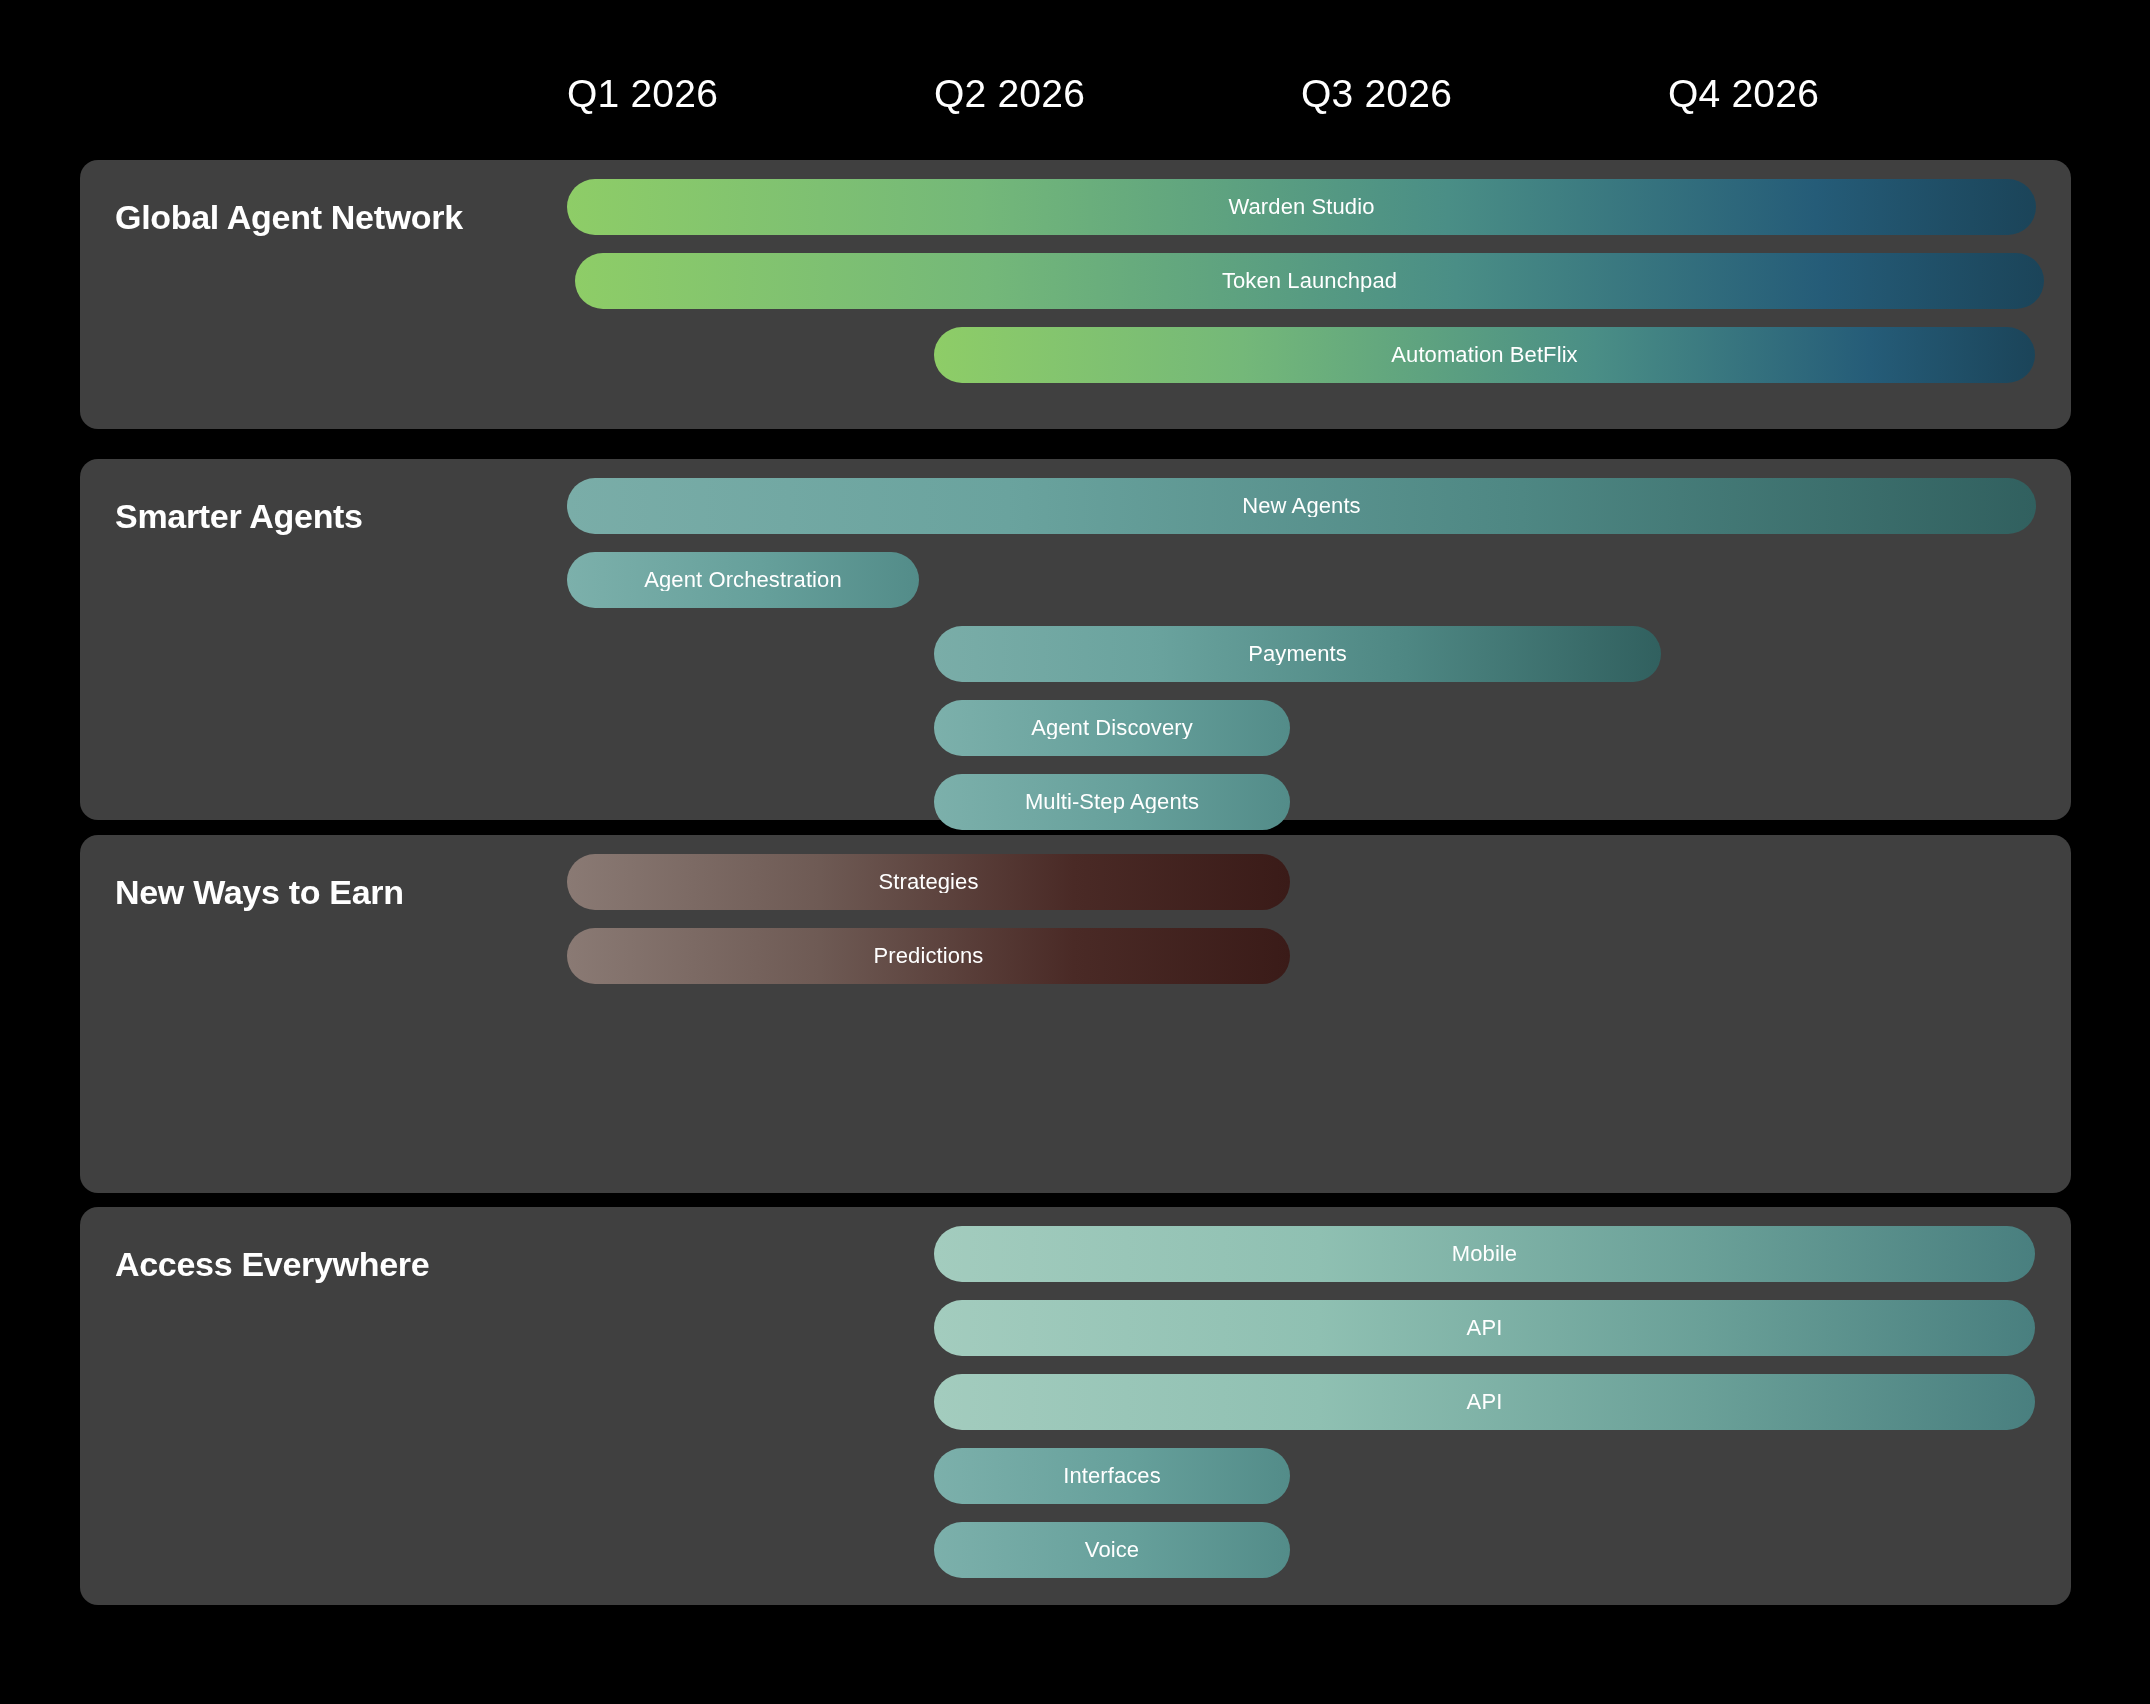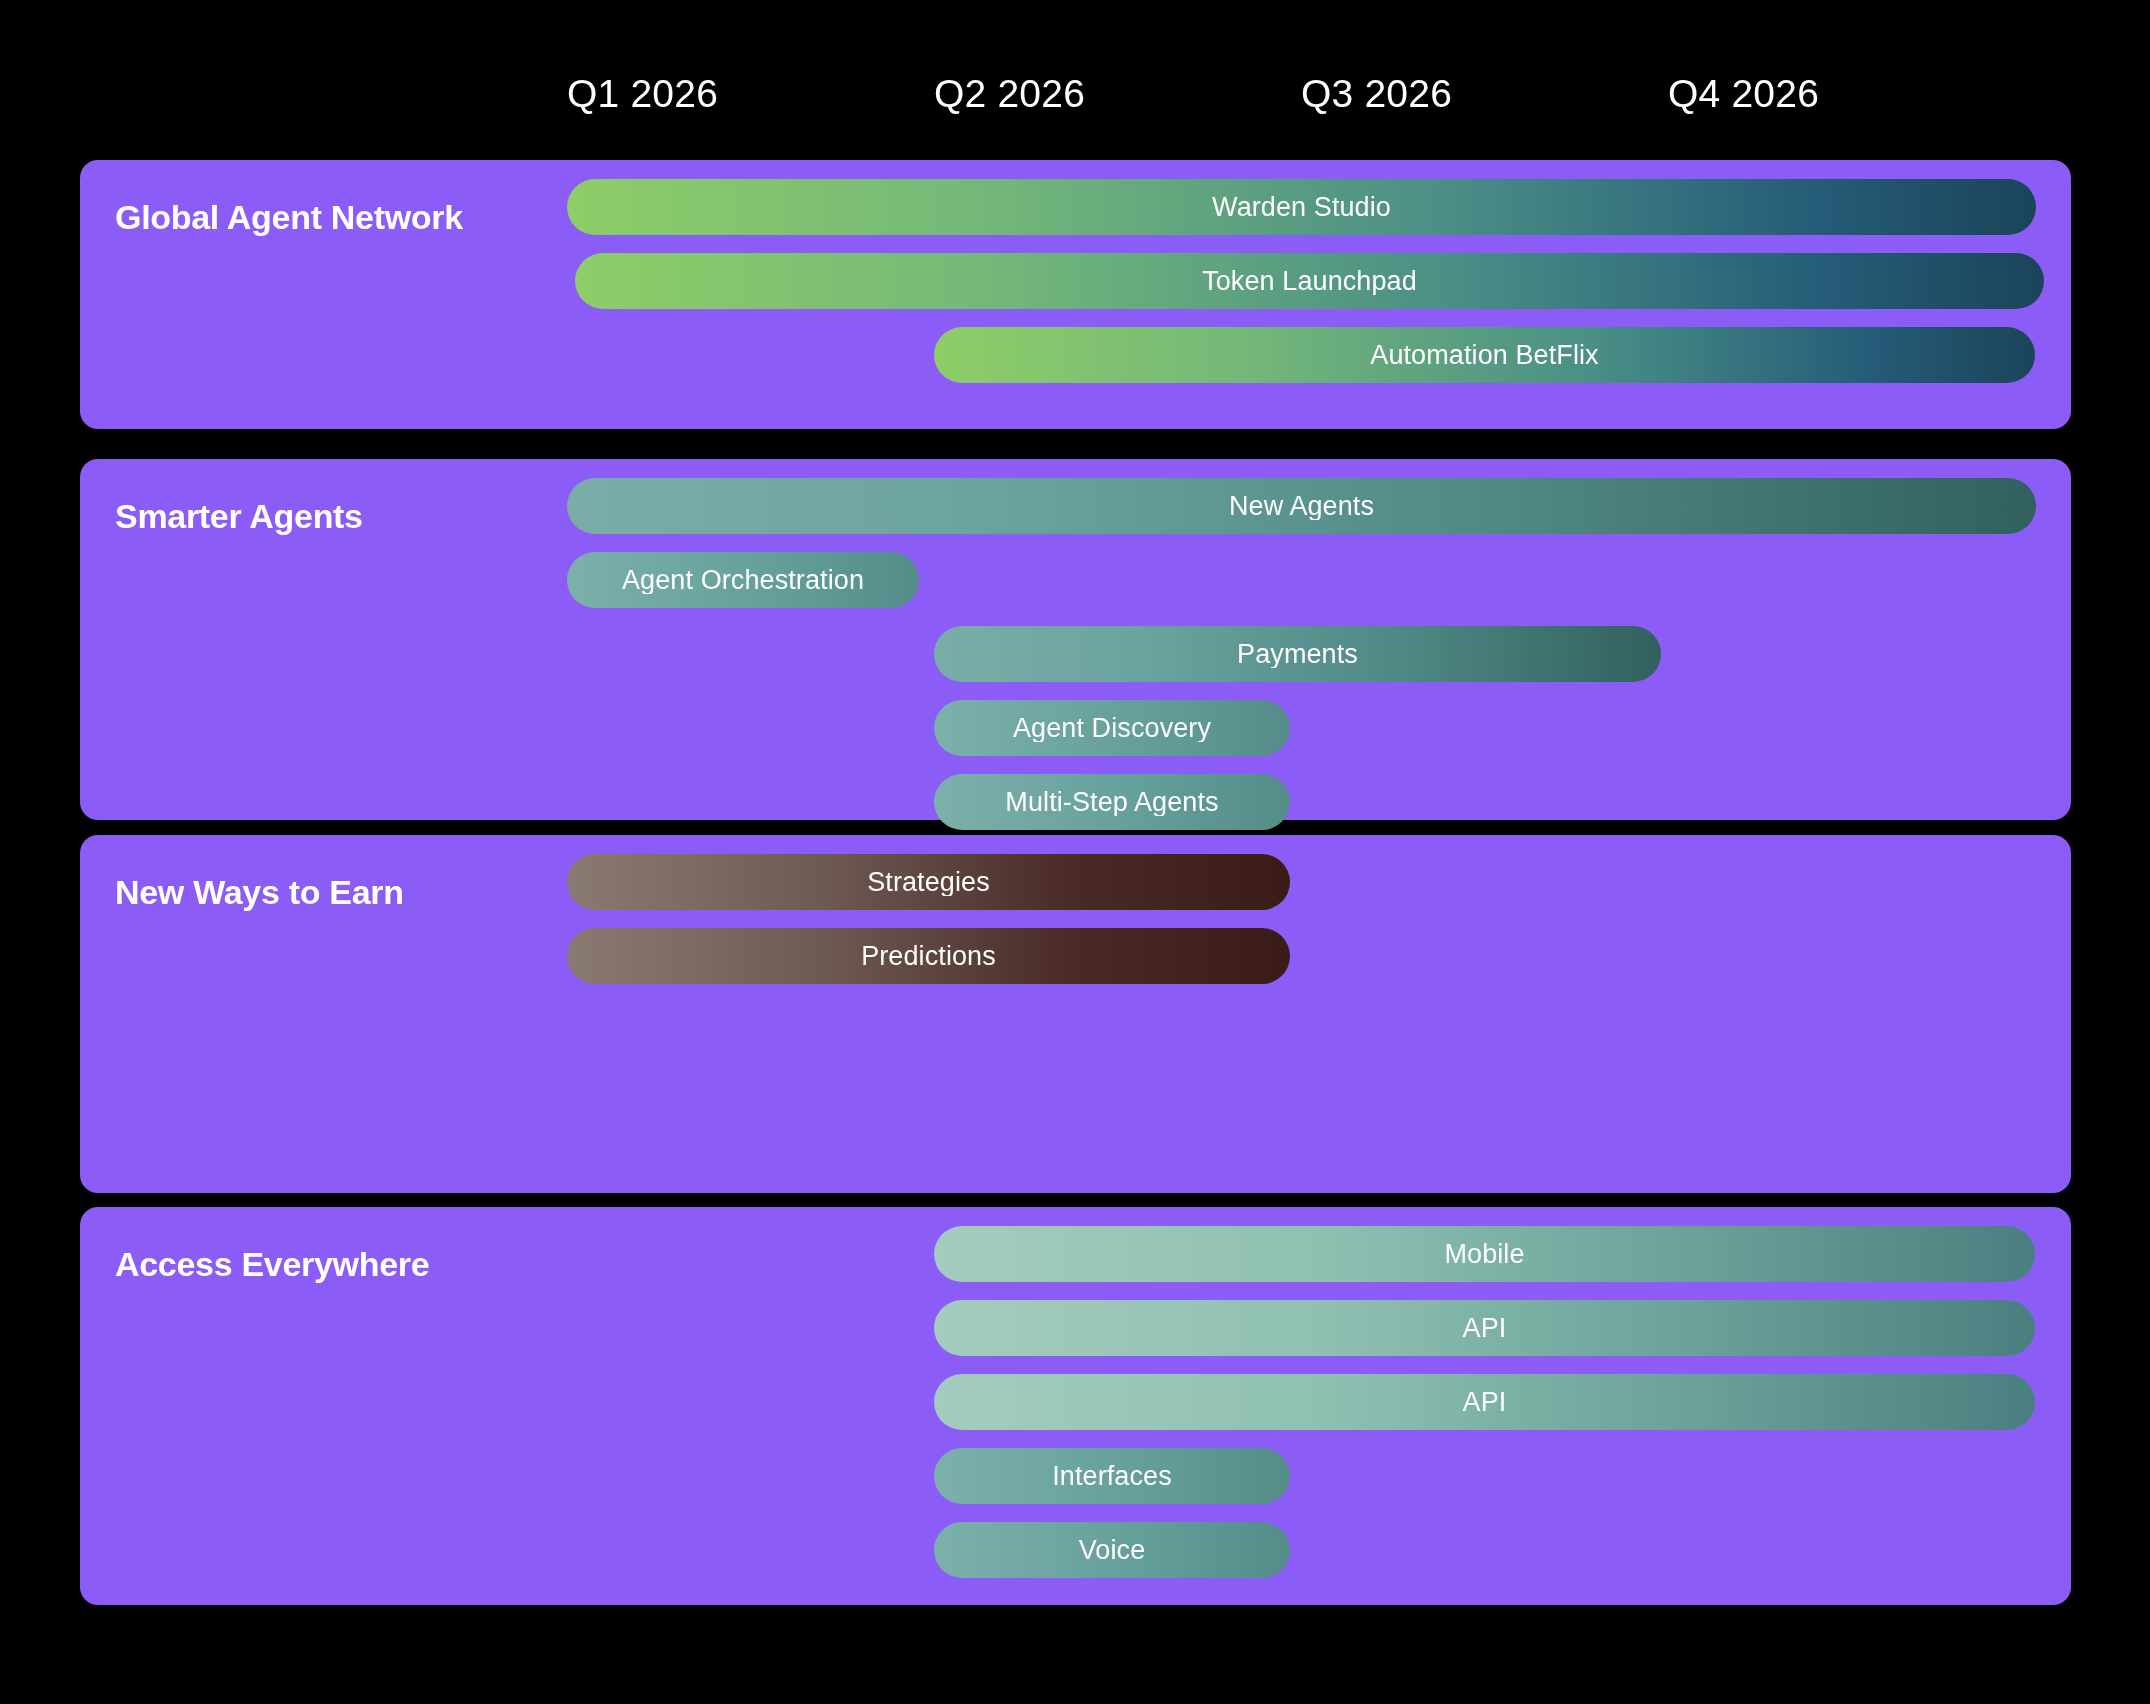--- a/index.html
+++ b/index.html
@@ -14,36 +14,36 @@
   .quarter-axis{position:absolute;left:567px;top:0;width:1469px;height:168px;}
   .quarter-tick{
     position:absolute;top:72px;width:367px;text-align:left;
     color:#ffffff;font-size:39px;font-weight:400;letter-spacing:0.2px;
     white-space:nowrap;
   }
 
   
   .section-card{
     position:absolute;left:80px;width:1991px;
-    background:#8b5cf6;border-radius:18px;box-sizing:border-box;
+    background:#404040;border-radius:18px;box-sizing:border-box;
   }
   .section-title{
     position:absolute;left:35px;color:#ffffff;
     font-size:34px;font-weight:700;letter-spacing:-0.3px;white-space:nowrap;
   }
 
   
   .track{position:absolute;left:487px;top:0;width:1469px;height:100%;}
   .bar{
     position:absolute;height:56px;border-radius:28px;
     display:flex;align-items:center;justify-content:center;
     box-sizing:border-box;overflow:hidden;
   }
   .bar-label{
-    color:#ffffff;font-size:27px;font-weight:400;letter-spacing:0.1px;
+    color:#ffffff;font-size:22px;font-weight:400;letter-spacing:0.1px;
     white-space:nowrap;line-height:1;padding:0 14.6px;
     text-overflow:ellipsis;overflow:hidden;
   }
 
   
   .g-green  {background:linear-gradient(90deg,#8ecd67 0%,#74b879 28%,#4a8e86 60%,#255c78 85%,#1b4459 100%);}
   .g-teal   {background:linear-gradient(90deg,#7aada8 0%,#6aa39e 30%,#4e8783 65%,#31605f 100%);}
   .g-teal-s {background:linear-gradient(90deg,#7cb0ab 0%,#66a09b 55%,#538c89 100%);}
   .g-brown  {background:linear-gradient(90deg,#8a7a74 0%,#6e5a54 35%,#4a2a26 70%,#3a1b18 100%);}
   .g-mint   {background:linear-gradient(90deg,#a3ccbe 0%,#8fc0b2 35%,#6aa098 70%,#497f7f 100%);}

